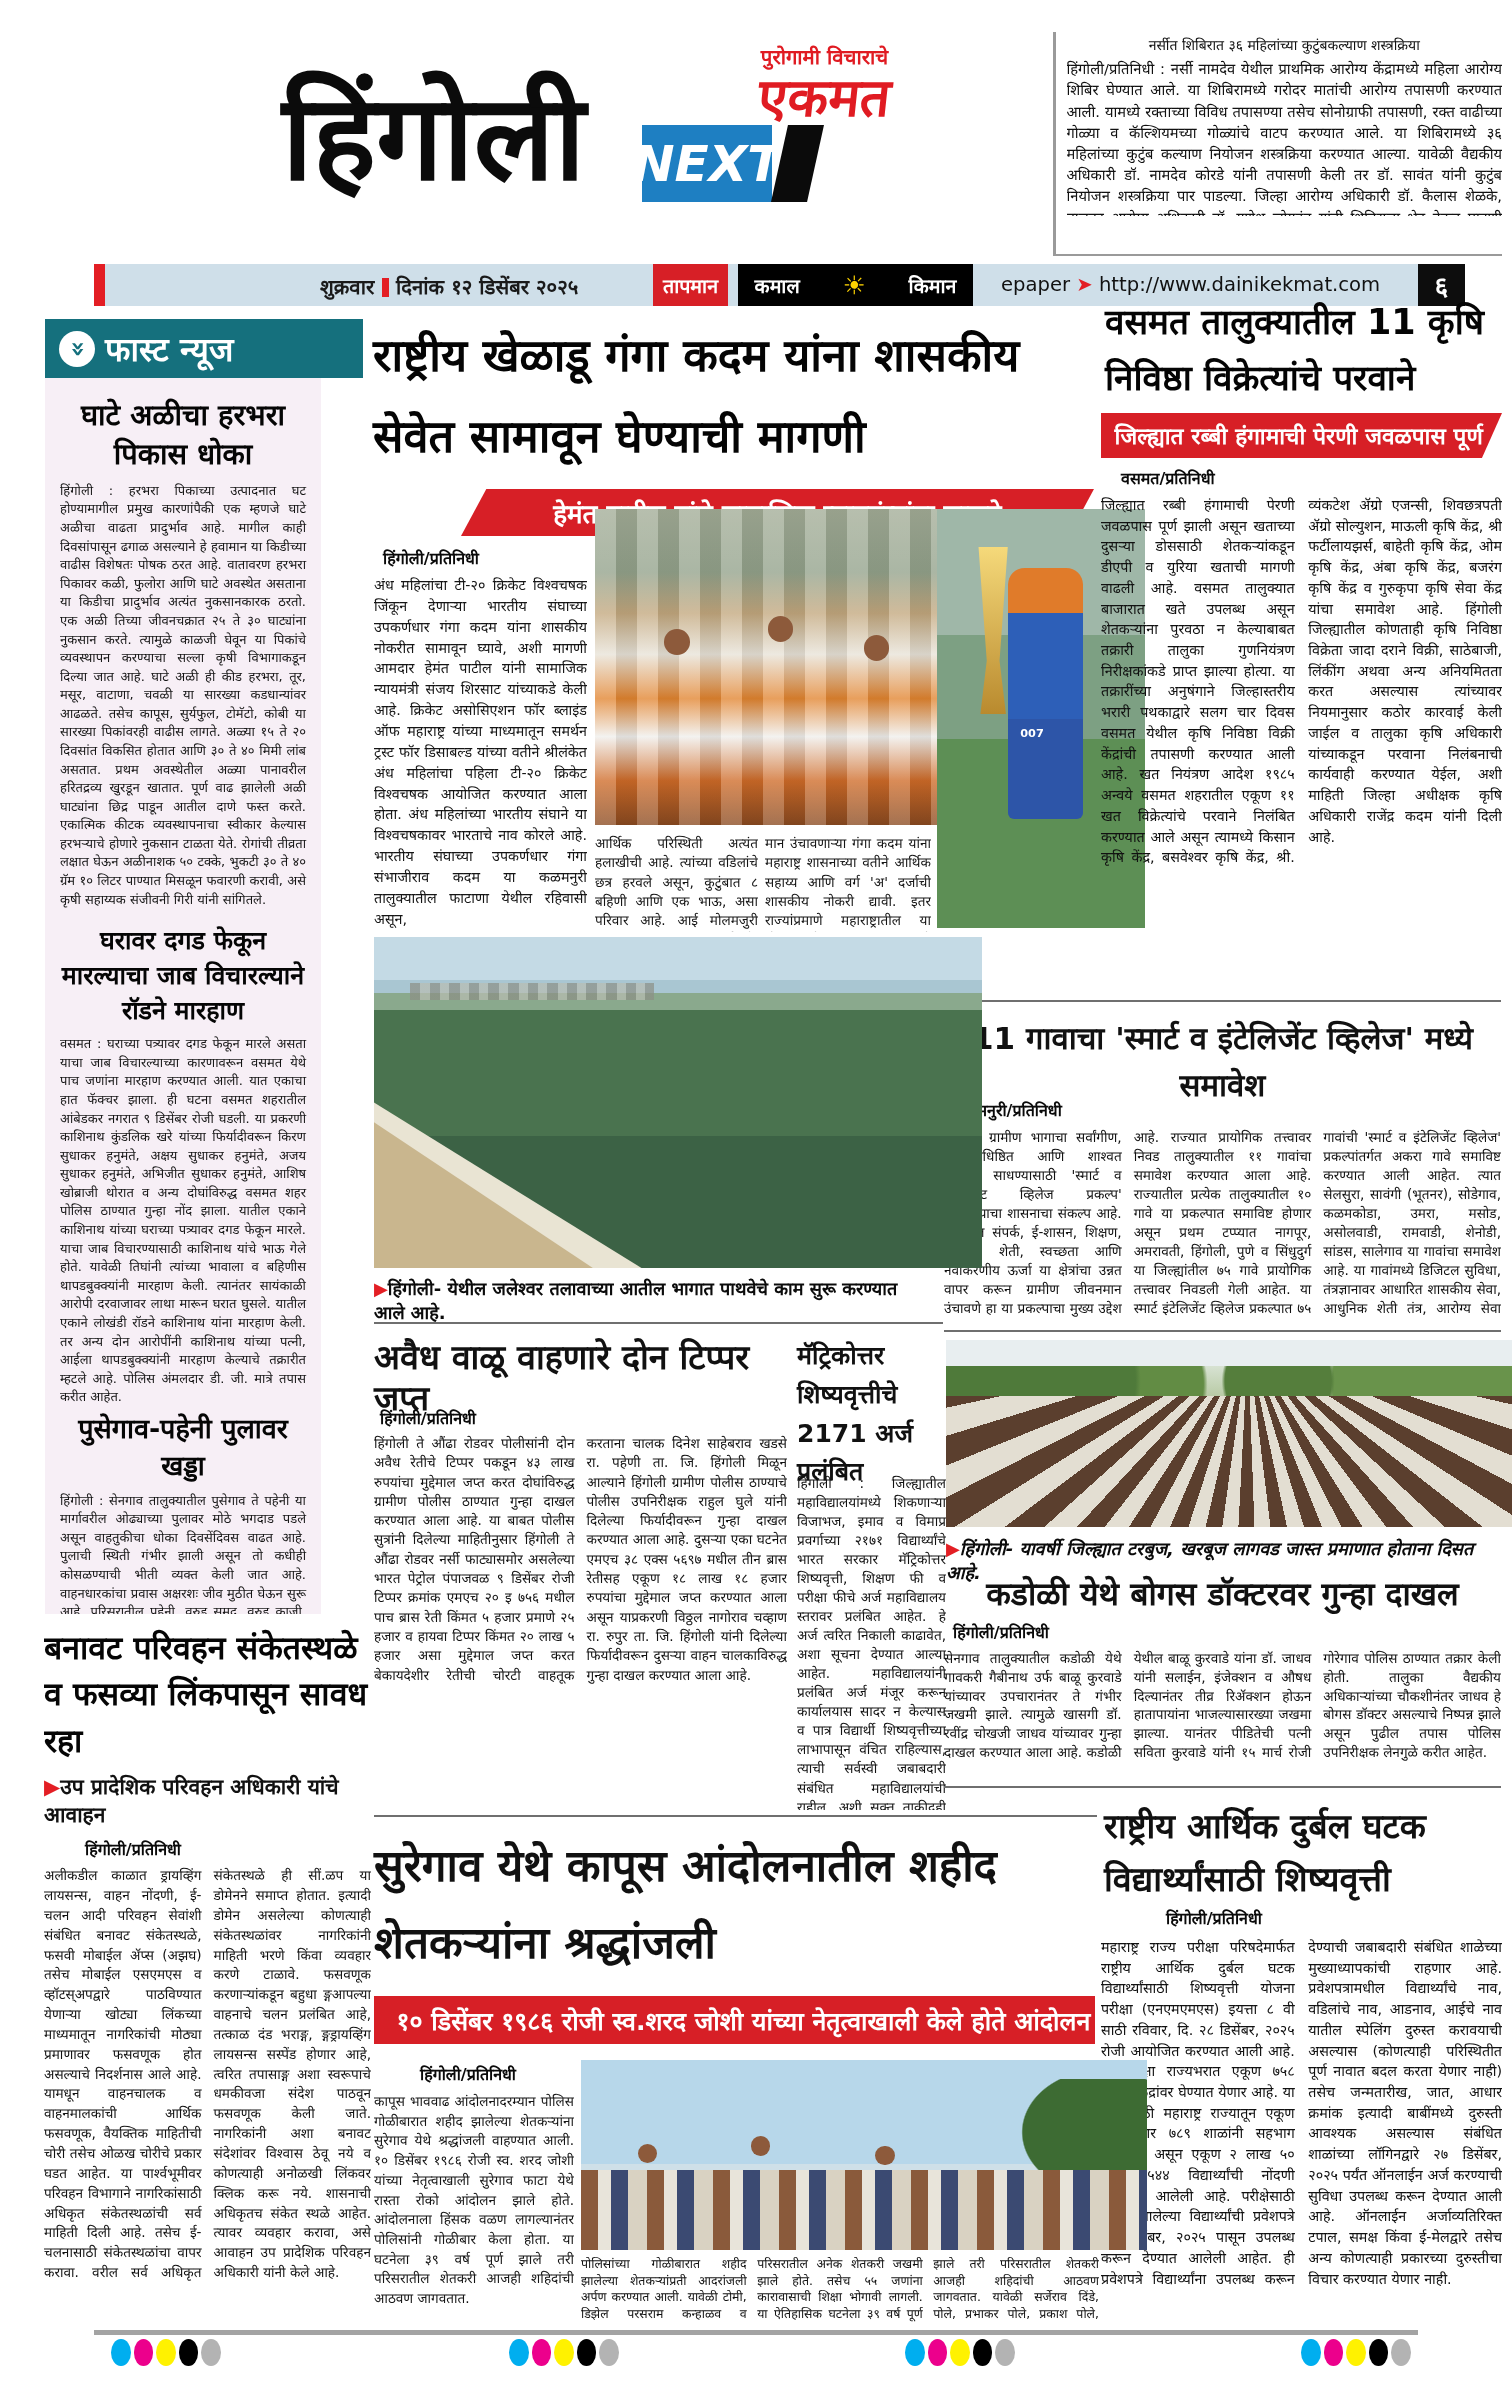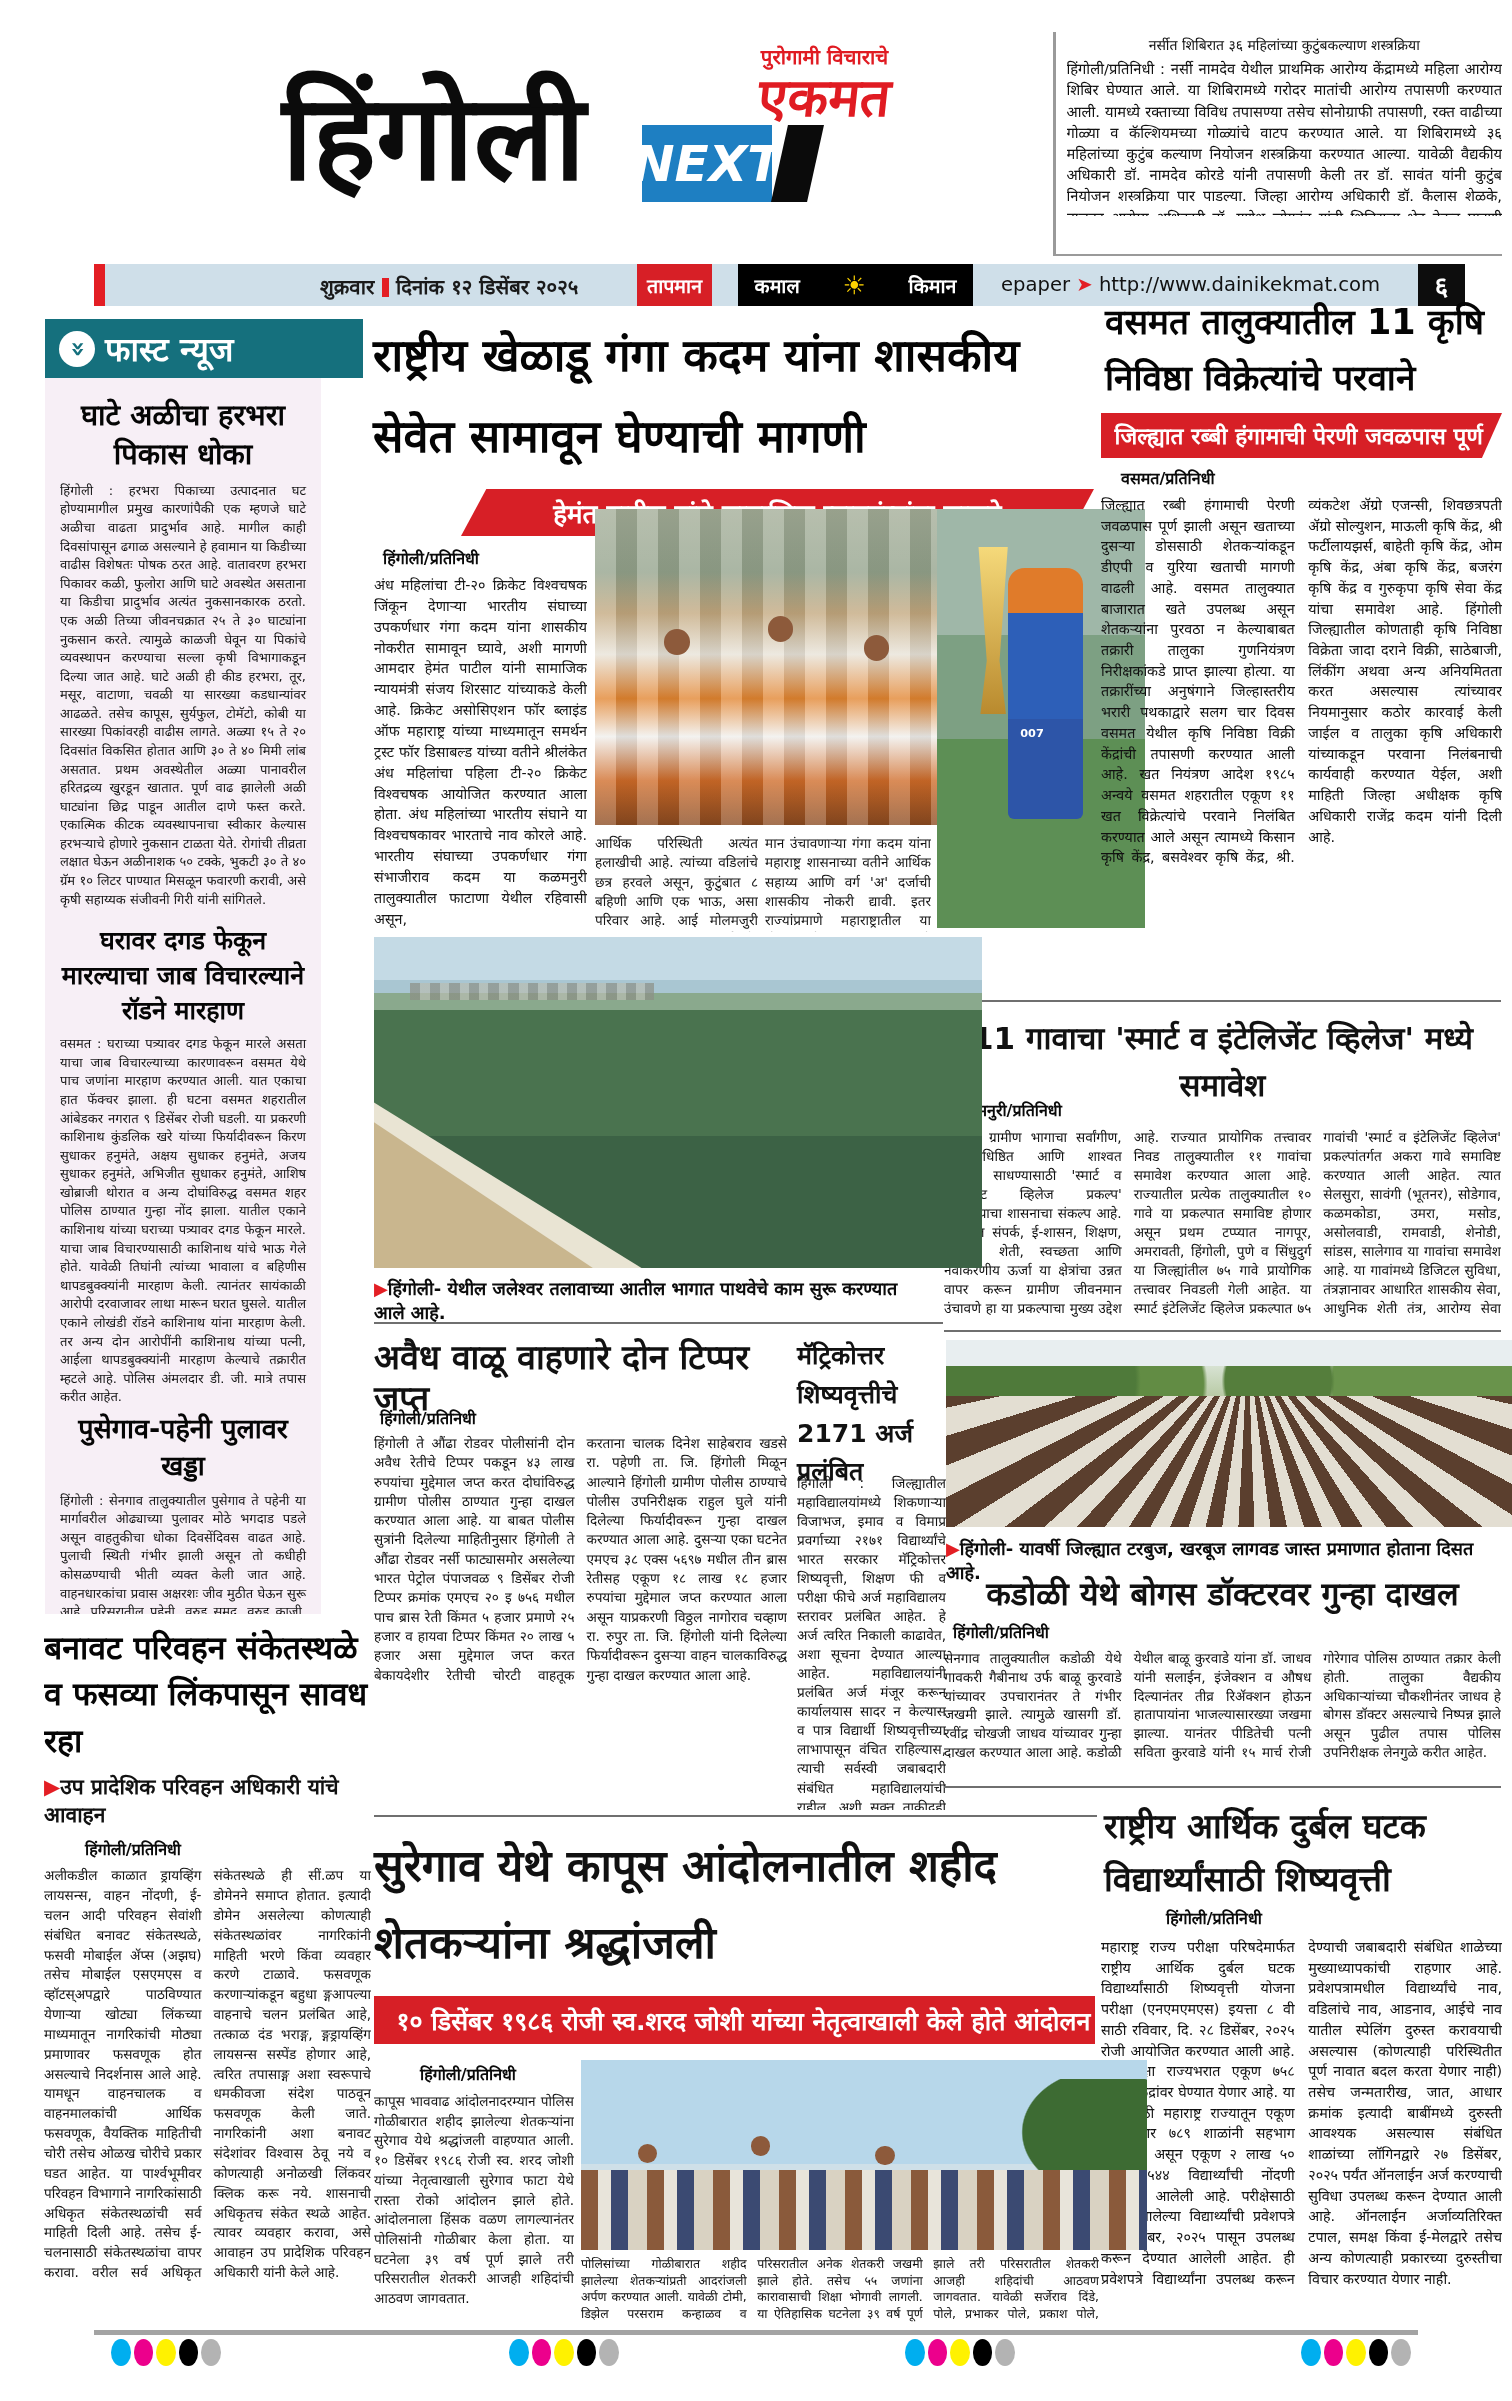--- a/index.html
+++ b/index.html
@@ -19,21 +19,21 @@
   #next-black{left:771px;top:125px;width:53px;height:77px;background:#0b0b0b;clip-path:polygon(32% 0,100% 0,68% 100%,0 100%);}
   
   #topright{left:1053px;top:32px;width:449px;height:224px;border-left:3px solid #9a9a9a;border-bottom:2.3px solid #9a9a9a;padding-left:10.5px;box-sizing:border-box;}
   #topright .h{font-size:14px;font-weight:400;text-align:center;line-height:1.45;margin:3px 0 3px 0;}
   #topright .b{font-size:14.7px;line-height:1.44;text-align:justify;overflow:hidden;height:158px;}
   
   #datebar{left:94px;top:264px;width:1324px;height:42px;background:#cfdfe9;}
   #datebar .redtab{position:absolute;left:0;top:0;width:10.5px;height:42px;background:#e31e24;}
   #datebar .daydate{position:absolute;left:226px;top:8.3px;font-size:20.3px;font-weight:700;color:#1a1a1a;}
   #datebar .tick{display:inline-block;width:6.8px;height:19.6px;background:#e31e24;vertical-align:-3px;margin:0 7.5px;}
-  #tempbox{position:absolute;left:543px;top:0;width:75px;height:42px;background:#d71f26;color:#fff;font-size:19.6px;font-weight:700;display:flex;align-items:center;justify-content:center;}
+  #tempbox{position:absolute;left:559px;top:0;width:75px;height:42px;background:#d71f26;color:#fff;font-size:19.6px;font-weight:700;display:flex;align-items:center;justify-content:center;}
   #blackbox{position:absolute;left:644px;top:0;width:235px;height:42px;background:#000;color:#fff;font-size:19.6px;font-weight:700;display:flex;align-items:center;justify-content:space-between;padding:0 16.6px;box-sizing:border-box;}
   #blackbox .sun{color:#ffd400;font-size:25.6px;}
   #epaper{position:absolute;left:907px;top:9px;font-size:19.6px;color:#111;}
   #epaper .arrow{color:#e31e24;font-weight:700;}
   #pagebox{left:1418px;top:264px;width:47px;height:42px;background:#0d0d0d;color:#fff;font-size:25.6px;font-weight:700;display:flex;align-items:center;justify-content:center;}
   
   #fn-header{left:45px;top:319px;width:318px;height:59px;background:#15707d;color:#fff;display:flex;align-items:center;}
   #fn-header .circ{width:36px;height:36px;border-radius:50%;background:#fff;color:#15707d;display:flex;align-items:center;justify-content:center;margin:0 10.5px 0 13.6px;font-size:25.6px;font-weight:800;}
   #fn-header .circ span{display:inline-block;transform:rotate(-90deg);}
   #fn-header .lbl{font-size:33px;font-weight:800;}
@@ -221,21 +221,21 @@
 
   <div class="abs" id="matric-head">मॅट्रिकोत्तर शिष्यवृत्तीचे 2171 अर्ज प्रलंबित</div>
   <div class="abs" id="matric-body">हिंगोली : जिल्ह्यातील महाविद्यालयांमध्ये शिकणाऱ्या विजाभज, इमाव व विमाप्र प्रवर्गाच्या २१७१ विद्यार्थ्यांचे भारत सरकार मॅट्रिकोत्तर शिष्यवृत्ती, शिक्षण फी व परीक्षा फीचे अर्ज महाविद्यालय स्तरावर प्रलंबित आहेत. हे अर्ज त्वरित निकाली काढावेत, अशा सूचना देण्यात आल्या आहेत. महाविद्यालयांनी प्रलंबित अर्ज मंजूर करून कार्यालयास सादर न केल्यास व पात्र विद्यार्थी शिष्यवृत्तीच्या लाभापासून वंचित राहिल्यास, त्याची सर्वस्वी जबाबदारी संबंधित महाविद्यालयांची राहील, अशी सक्त ताकीदही देण्यात आली आहे.</div>
 
   <div class="abs rule" style="left:944px;top:1330px;width:557px;"></div>
 
   <div class="abs photo" id="field-photo">
     <div class="trees"></div>
       <div class="rows"></div>
   </div>
-  <div class="abs capt" style="left:946px;top:1536px;width:556px;">
+  <div class="abs capt" style="left:946px;top:1536px;width:556px;font-style:italic;">
     <span class="ar">▶</span><span>हिंगोली- यावर्षी जिल्ह्यात टरबुज, खरबूज लागवड जास्त प्रमाणात होताना दिसत आहे.</span>
   </div>
 
   <div class="abs" id="bogus-head">कडोळी येथे बोगस डॉक्टरवर गुन्हा दाखल</div>
   <div class="abs byline" id="bogus-byline">हिंगोली/प्रतिनिधी</div>
   <div class="abs" id="bogus-cols">
     <span>सेनगाव तालुक्यातील कडोळी येथे गावकरी गैबीनाथ उर्फ बाळू कुरवाडे यांच्यावर उपचारानंतर ते गंभीर जखमी झाले. त्यामुळे खासगी डॉ. रवींद्र चोखजी जाधव यांच्यावर गुन्हा दाखल करण्यात आला</span> <span>आहे. कडोळी येथील बाळू कुरवाडे यांना डॉ. जाधव यांनी सलाईन, इंजेक्शन व औषध दिल्यानंतर तीव्र रिॲक्शन होऊन हातापायांना भाजल्यासारख्या जखमा झाल्या. यानंतर पीडितेची पत्नी सविता कुरवाडे</span> <span>यांनी १५ मार्च रोजी गोरेगाव पोलिस ठाण्यात तक्रार केली होती. तालुका वैद्यकीय अधिकाऱ्यांच्या चौकशीनंतर जाधव हे बोगस डॉक्टर असल्याचे निष्पन्न झाले असून पुढील तपास पोलिस उपनिरीक्षक लेनगुळे करीत आहेत.</span>
   </div>
 
   <div class="abs rule" style="left:944px;top:1786px;width:557px;"></div>

